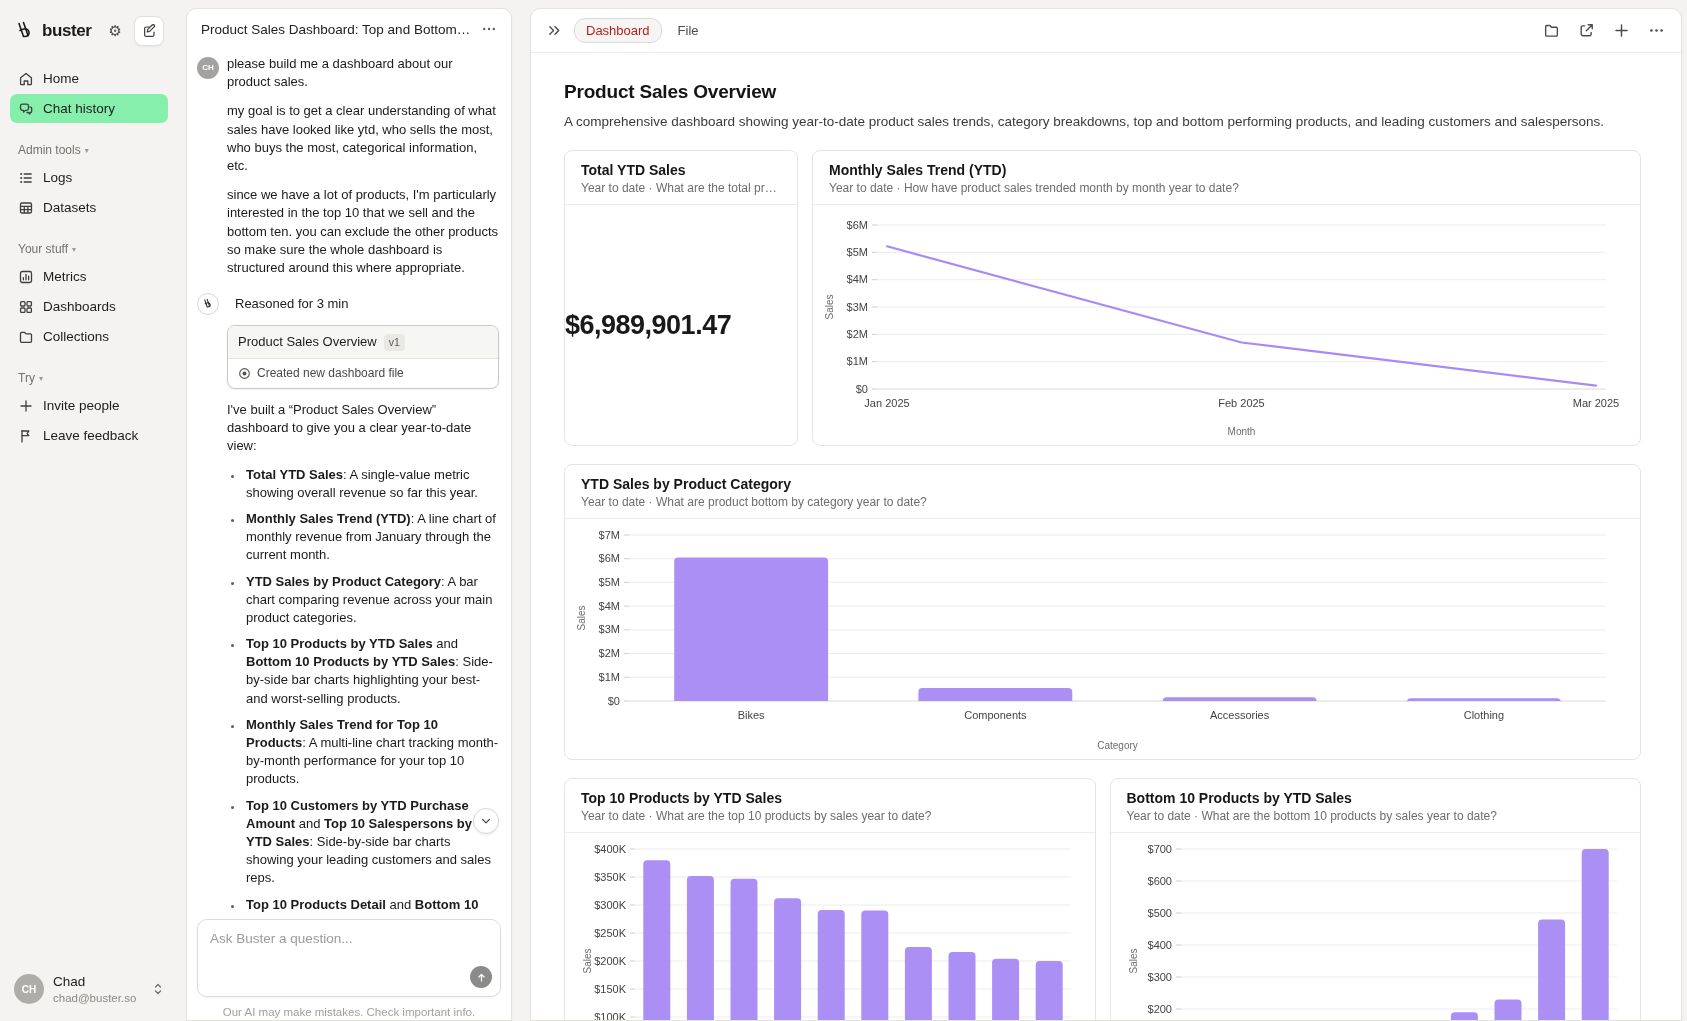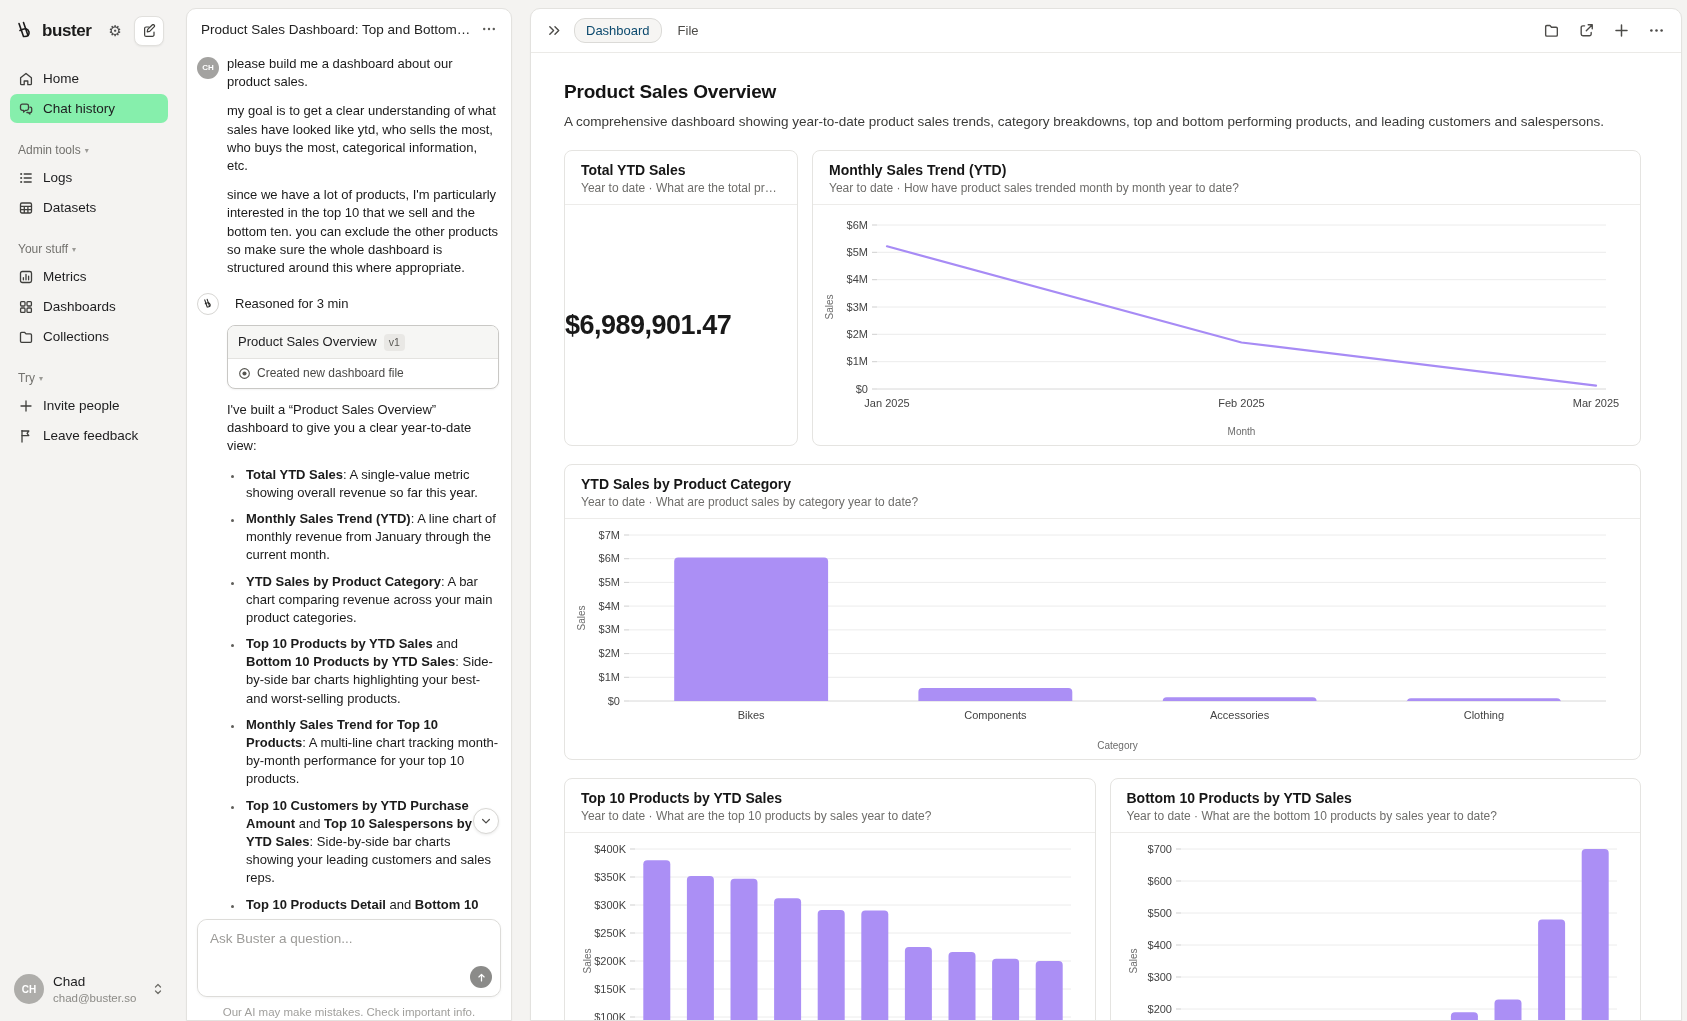--- a/index.html
+++ b/index.html
@@ -71,21 +71,21 @@
   .input-box textarea::placeholder { color:#9c9b98; }
   .send-btn { position:absolute; right:8px; bottom:8px; width:22px; height:22px; border-radius:50%;
     background:#8b8b89; display:flex; align-items:center; justify-content:center; cursor:pointer; }
   .disclaimer { text-align:center; font-size:11.5px; color:#a09f9c; padding:9px 0 2px; }
 
   
   .main-panel { flex:1; margin-left:18px; margin-right:5px; display:flex; flex-direction:column; }
   .main-topbar { height:44px; flex:0 0 44px; display:flex; align-items:center; padding:0 16px;
     border-bottom:1px solid #ebeae7; gap:12px; }
   .tab-chip { border:1px solid #dbdad7; background:#f6f5f3; border-radius:11px; padding:4px 11px;
-    font-size:13px; color:#0c4a6e; cursor:pointer; }
+    font-size:13px; color:#b91c1c; cursor:pointer; }
   .tab-plain { font-size:13px; color:#4c4b48; cursor:pointer; padding:4px 4px; }
   .topbar-spacer { flex:1; }
   .topbar-icons { display:flex; align-items:center; gap:18px; }
   .main-scroll { flex:1; overflow:hidden; padding:28px 40px 0 33px; }
   .page-title { font-size:19px; font-weight:700; letter-spacing:-0.2px; color:#141414; }
   .page-desc { margin-top:9px; font-size:13.5px; line-height:1.5; color:#3a3a38; max-width:1340px; }
   .grid-row { display:flex; gap:14px; margin-top:18px; }
   .card { background:#fff; border:1px solid #e5e4e1; border-radius:8px; display:flex; flex-direction:column; overflow:hidden; }
   .card-head { padding:11px 16px 9px; border-bottom:1px solid #ededEA; border-bottom:1px solid #edecea; }
   .card-title { font-size:14px; font-weight:700; color:#161616; }
@@ -392,21 +392,21 @@
               <text transform="translate(20 102.0) rotate(-90)" text-anchor="middle" font-size="10" fill="#6b6b6b">Sales</text>
               <text x="428.5" y="230" text-anchor="middle" font-size="10" fill="#6b6b6b">Month</text>
             </svg></div>
       </div>
     </div>
 
     <div class="grid-row row-2">
       <div class="card">
         <div class="card-head">
           <div class="card-title">YTD Sales by Product Category</div>
-          <div class="card-sub">Year to date · What are product sales by category year to date?</div>
+          <div class="card-sub">Year to date · What are product bottom by category year to date?</div>
         </div>
         <div class="chart-body"><svg width="1075" height="240" font-family="Liberation Sans, DejaVu Sans, sans-serif">
               <line x1="64" y1="182.0" x2="1041" y2="182.0" stroke="#d8d8d8"></line>
               <line x1="59" y1="182.0" x2="64" y2="182.0" stroke="#cfcfcf"></line>
               <text x="55" y="185.5" text-anchor="end" font-size="11" fill="#434343">$0</text>
               <line x1="64" y1="158.3" x2="1041" y2="158.3" stroke="#ececec"></line>
               <line x1="59" y1="158.3" x2="64" y2="158.3" stroke="#cfcfcf"></line>
               <text x="55" y="161.8" text-anchor="end" font-size="11" fill="#434343">$1M</text>
               <line x1="64" y1="134.6" x2="1041" y2="134.6" stroke="#ececec"></line>
               <line x1="59" y1="134.6" x2="64" y2="134.6" stroke="#cfcfcf"></line>

